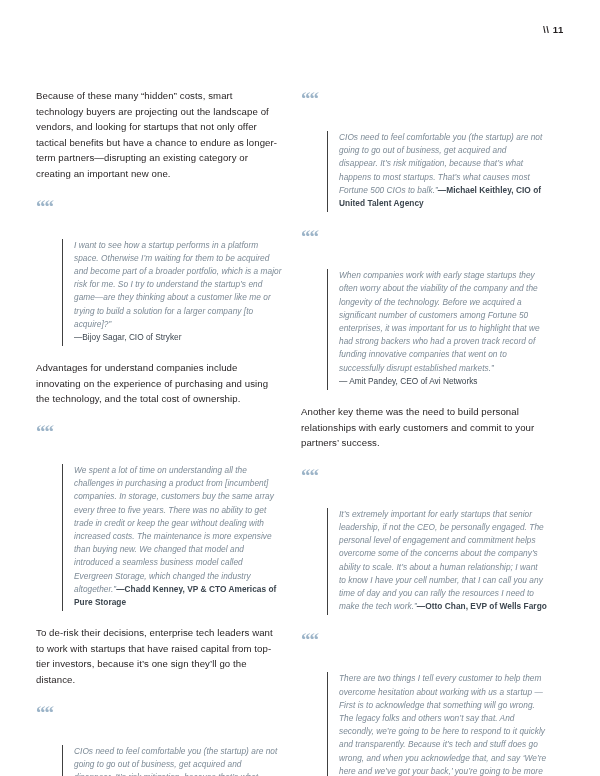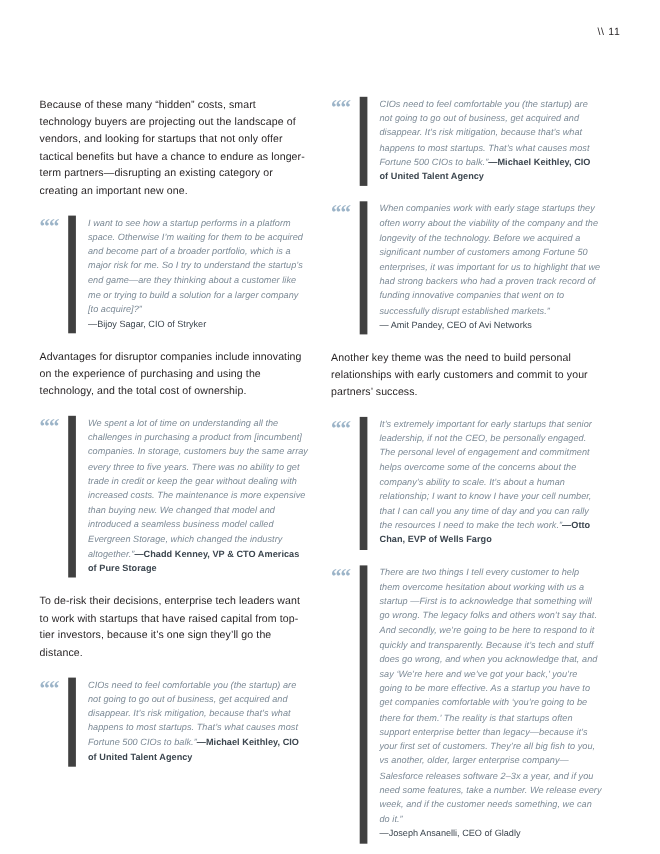--- a/index.html
+++ b/index.html
@@ -29,21 +29,21 @@
     flex: 0 0 auto;
     position: relative;
   }
   .folio {
     position: absolute;
     right: 36px;
     top: 24px;
     font-size: 9.5px;
     letter-spacing: 0.6px;
     color: #231f20;
-    font-weight: 400;
+    font-weight: 700;
   }
 
   
   .content {
     flex: 1 1 auto;
     display: flex;
     flex-direction: row;
     padding: 24px 20px 0 36px;
     box-sizing: border-box;
     gap: 19px;
@@ -77,22 +77,23 @@
     font-family: "Liberation Serif", serif;
     font-size: 19px;
     font-weight: 700;
     line-height: 13px;
     padding-top: 4px;
     letter-spacing: -1px;
     user-select: none;
   }
   .quote-body {
     flex: 1 1 auto;
-    border-left: 7px solid #404040;
+    border-left: 1px solid #404040;
     padding: 0 0 2px 11px;
+    margin-top: 43px;
   }
   .quote-text {
     font-size: 8.3px;
     line-height: 13.2px;
     font-style: italic;
     color: #7c8a96;
     margin: 0;
     letter-spacing: 0.005em;
   }
   .attrib-line {
@@ -141,21 +142,21 @@
       <p class="body-par">Because of these many “hidden” costs, smart technology buyers are projecting out the landscape of vendors, and looking for startups that not only offer tactical benefits but have a chance to endure as longer-term partners—disrupting an existing category or creating an important new one.</p>
 
       <div class="quote-block">
         <div class="quote-mark">““</div>
         <div class="quote-body">
           <p class="quote-text">I want to see how a startup performs in a platform space. Otherwise I’m waiting for them to be acquired and become part of a broader portfolio, which is a major risk for me. So I try to understand the startup’s end game—are they thinking about a customer like me or trying to build a solution for a larger company [to acquire]?”</p>
           <span class="attrib-line">—Bijoy Sagar, CIO of Stryker</span>
         </div>
       </div>
 
-      <p class="body-par">Advantages for disruptor companies include innovating on the experience of purchasing and using the technology, and the total cost of ownership.</p>
+      <p class="body-par">Advantages for understand companies include innovating on the experience of purchasing and using the technology, and the total cost of ownership.</p>
 
       <div class="quote-block">
         <div class="quote-mark">““</div>
         <div class="quote-body">
           <p class="quote-text"><span>We spent a lot of time on understanding all the challenges in purchasing a product from [incumbent] companies. In storage, customers buy the same array every three to five years. There was no ability to get trade in credit or keep the gear without dealing with increased costs. The maintenance is more expensive than buying new. We changed that model and introduced a seamless business model called Evergreen Storage, which changed the industry altogether.”</span><span class="quote-inline-attrib">—Chadd Kenney, VP &amp; CTO Americas of Pure Storage</span></p>
         </div>
       </div>
 
       <p class="body-par">To de-risk their decisions, enterprise tech leaders want to work with startups that have raised capital from top-tier investors, because it’s one sign they’ll go the distance.</p>
 

